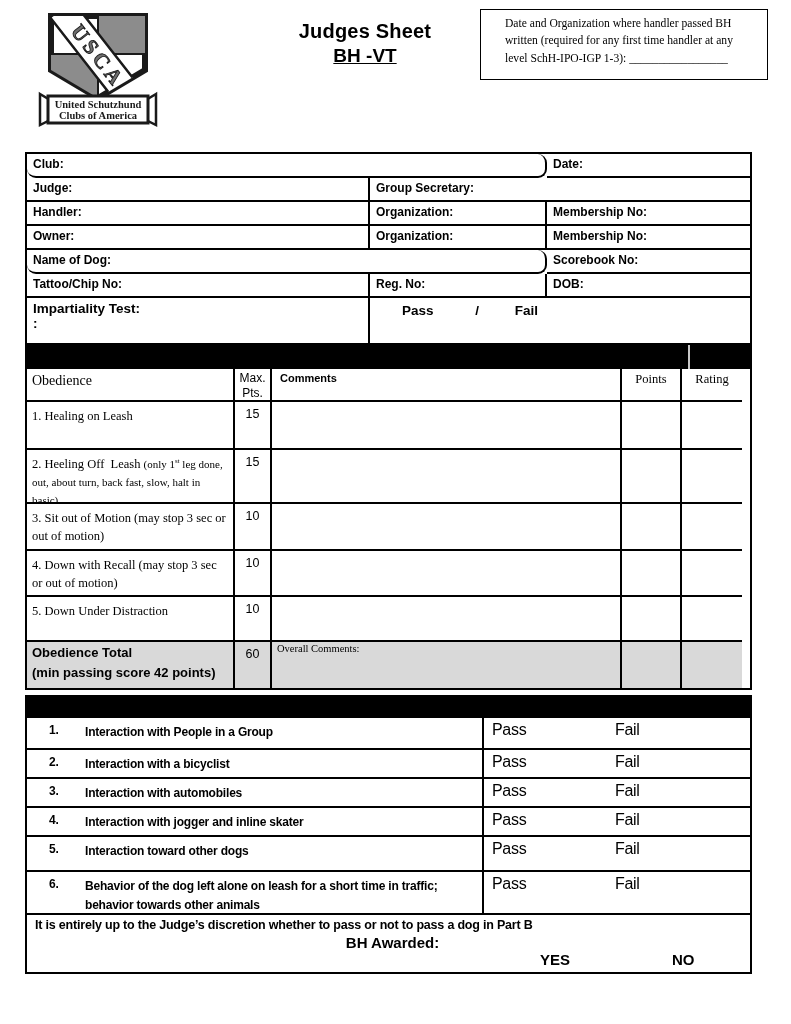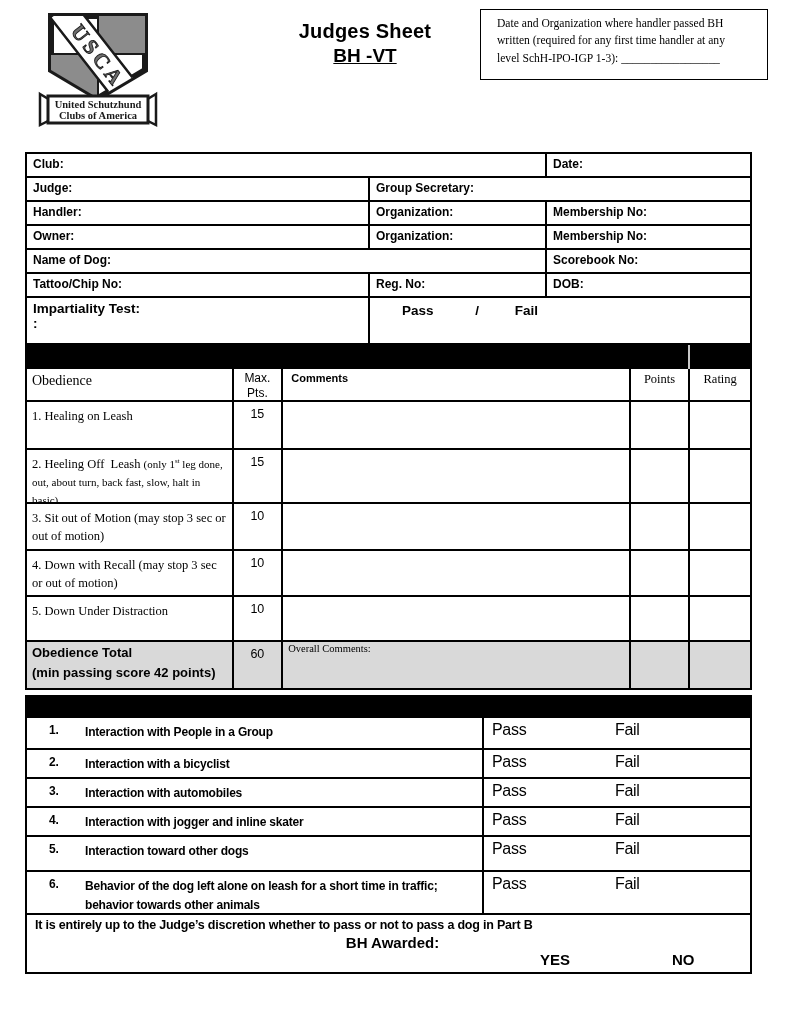--- a/index.html
+++ b/index.html
@@ -5,51 +5,51 @@
   html,body{margin:0;padding:0;background:#fff;}
   .page{position:relative;width:791px;height:1024px;background:#fff;margin:0 auto;
         font-family:"Liberation Sans",sans-serif;color:#000;overflow:hidden;}
 
   
   .logo-wrap{position:absolute;left:35px;top:8px;width:126px;height:120px;}
   .title-block{position:absolute;left:270px;top:20px;width:190px;text-align:center;}
   .title-line1{font-size:20px;font-weight:bold;letter-spacing:.2px;}
   .title-line2{font-size:19px;font-weight:bold;text-decoration:underline;margin-top:2px;}
   .note-box{position:absolute;left:480px;top:9px;width:288px;height:71px;border:1.5px solid #000;
-            box-sizing:border-box;padding:5px 16px;font-family:"Liberation Serif",serif;
+            box-sizing:border-box;padding:5px 24px;font-family:"Liberation Serif",serif;
             font-size:11.6px;line-height:1.5;}
 
   
   .main{position:absolute;left:25px;top:152px;width:727px;}
   .itable{border:2px solid #000;box-sizing:border-box;}
   .irow{display:flex;}
   .cell{box-sizing:border-box;border-right:2px solid #000;border-bottom:2px solid #000;
         font-weight:bold;font-size:12px;padding:3px 4px 0 6px;overflow:hidden;}
   .cell.last{border-right:none;}
   .irow.lastrow .cell{border-bottom:none;}
   .h24{height:24px;}
   .h45{height:45px;}
-  .w343{width:343px;} .w177{width:177px;} .w203{width:203px;} .w520{width:520px;} .w380{width:380px;}
+  .w343{width:343px;} .w177{width:177px;} .w203{width:203px;} .w520{width:520px;border-radius:9px;} .w380{width:380px;}
   .imp-label{font-size:13.5px;}
   .imp-pass{font-size:13.5px;padding-top:5px;border-radius:21px;}
   .imp-pass span{display:inline-block;}
   .imp-pass .p1{margin-left:26px;} .imp-pass .p2{margin-left:38px;} .imp-pass .p3{margin-left:32px;}
 
   
   .bar{position:relative;height:24px;background:#000;color:#fff;font-weight:bold;font-size:13.5px;
        line-height:24px;white-space:pre;overflow:hidden;}
   .bar .divider{position:absolute;left:663px;top:0;bottom:0;width:2px;background:#c8c8c8;}
   .bar-a{padding-left:28px;}
   .bar-b{height:23px;line-height:23px;padding-left:33px;}
 
   
   .atable{border:2px solid #000;border-top:none;box-sizing:border-box;}
   .acell{box-sizing:border-box;border-right:2px solid #000;border-bottom:2px solid #000;
          padding:5px 5px;overflow:hidden;}
-  .w-obed{width:208px;} .w-max{width:50px;text-align:center;padding-left:2px;padding-right:2px;}
+  .w-obed{width:208px;} .w-max{width:37px;text-align:center;padding-left:2px;padding-right:2px;}
   .w-com{width:350px;} .w-pts{width:60px;} .w-rat{width:60px;border-right:none;}
   .ahead .w-obed{font-family:"Liberation Serif",serif;font-size:14px;padding-top:4px;}
   .ahead .w-max{font-size:12px;line-height:1.25;padding-top:2px;}
   .ahead .w-com{font-size:11px;padding-top:3px;padding-left:8px;font-weight:bold;}
   .ahead .w-pts,.ahead .w-rat{font-family:"Liberation Serif",serif;font-size:12.5px;text-align:center;padding-top:3px;}
   .a-title{font-family:"Liberation Serif",serif;font-size:12.5px;line-height:1.45;white-space:pre-wrap;}
   .a-title .paren{font-size:11px;}
   .a-title sup{font-size:0.62em;vertical-align:super;}
   .a-max{font-size:12.5px;}
   .lastrow-a .acell{border-bottom:none;}

